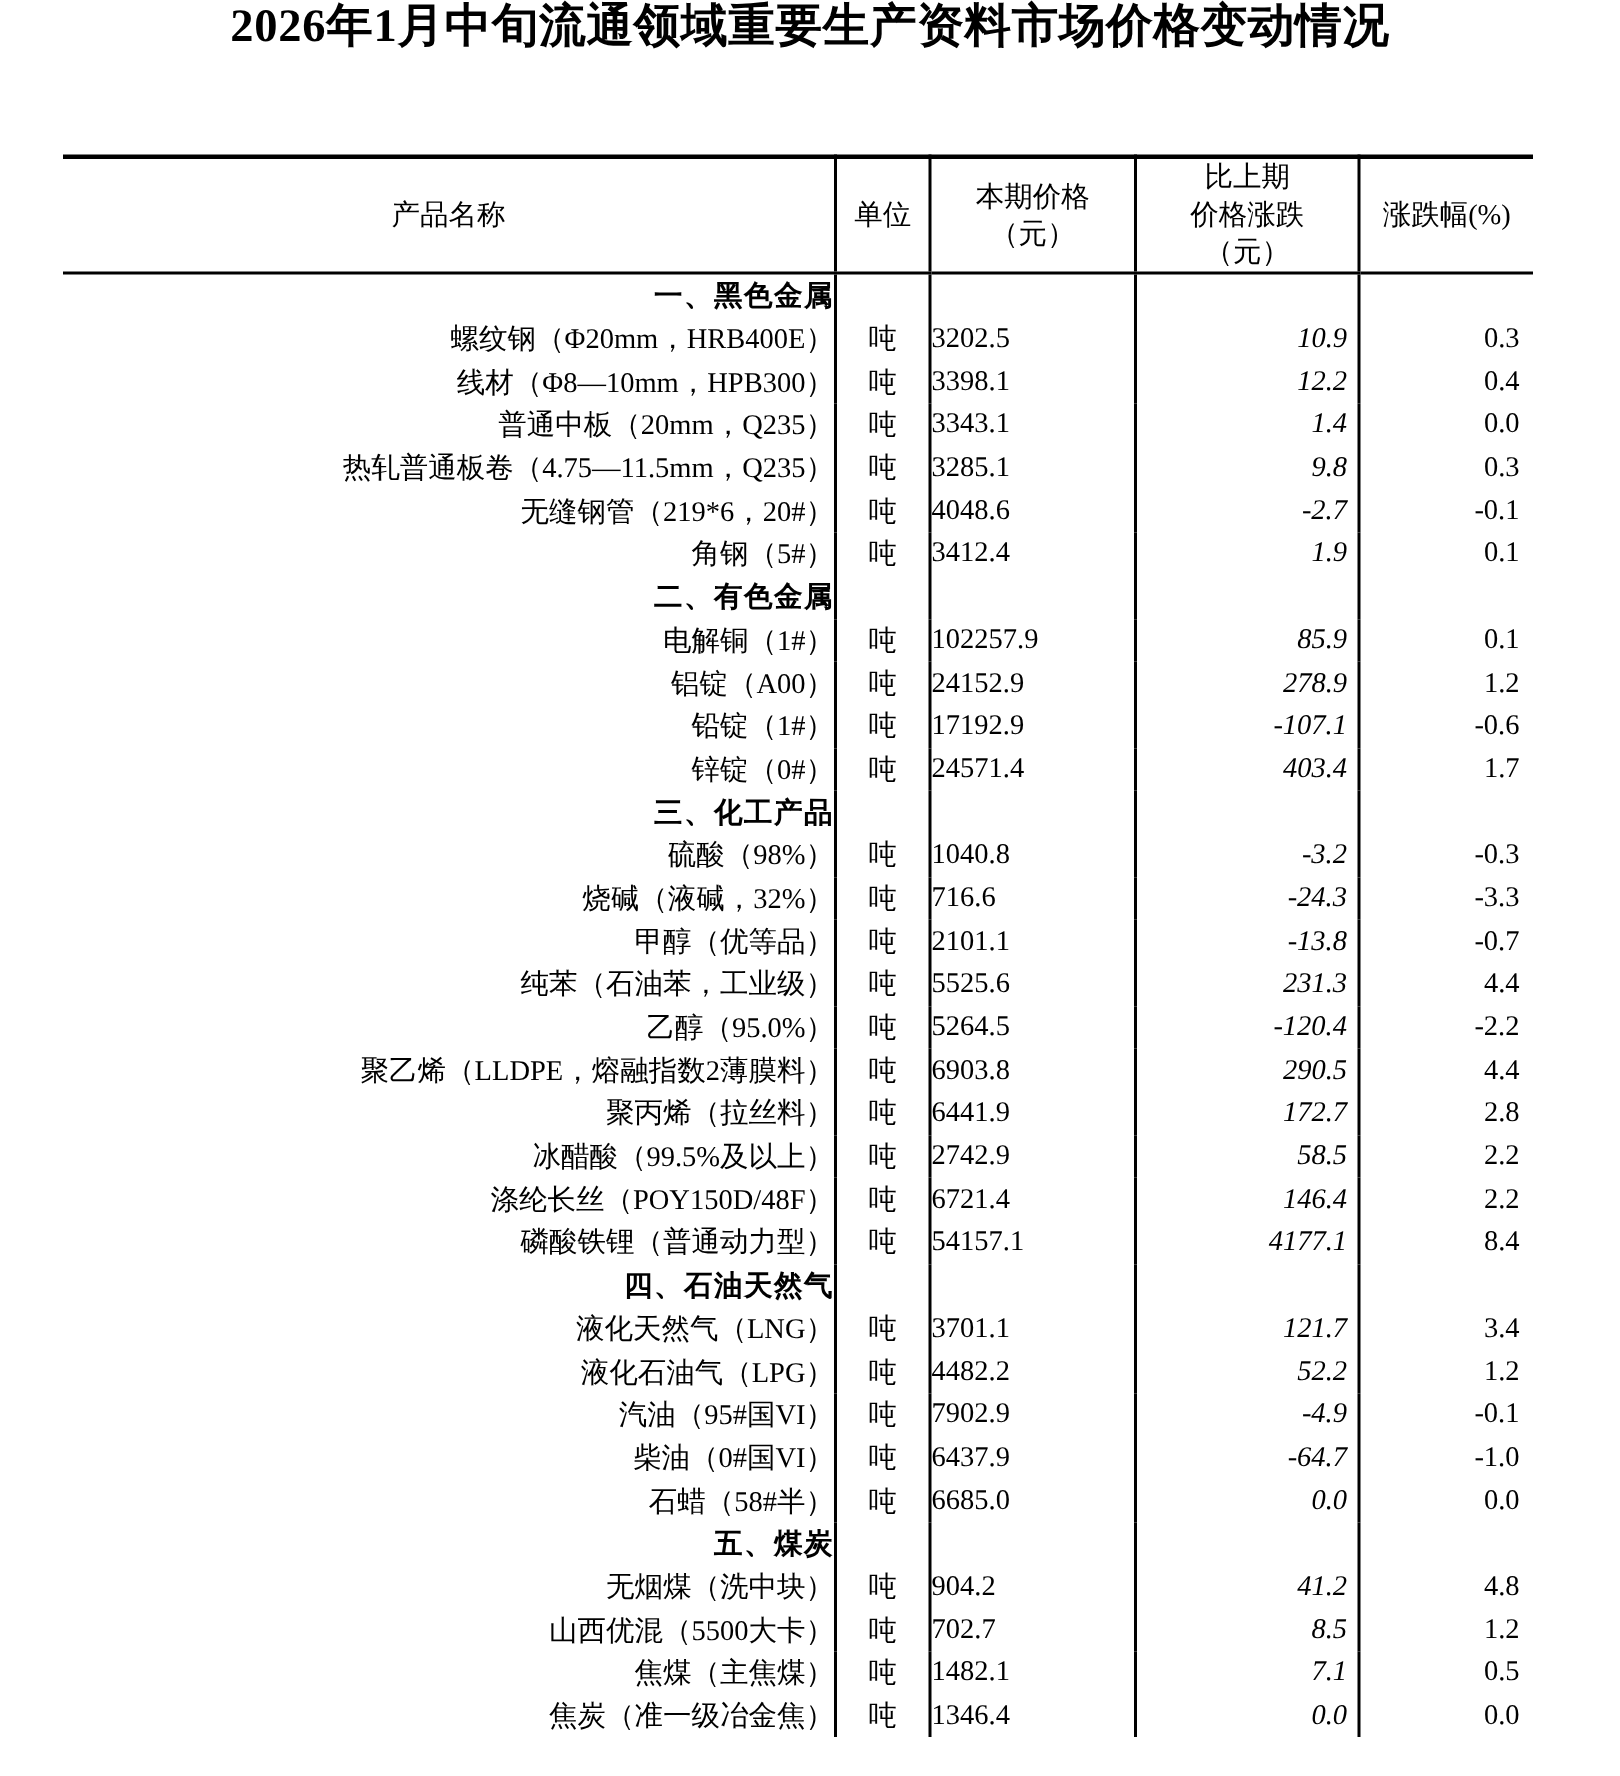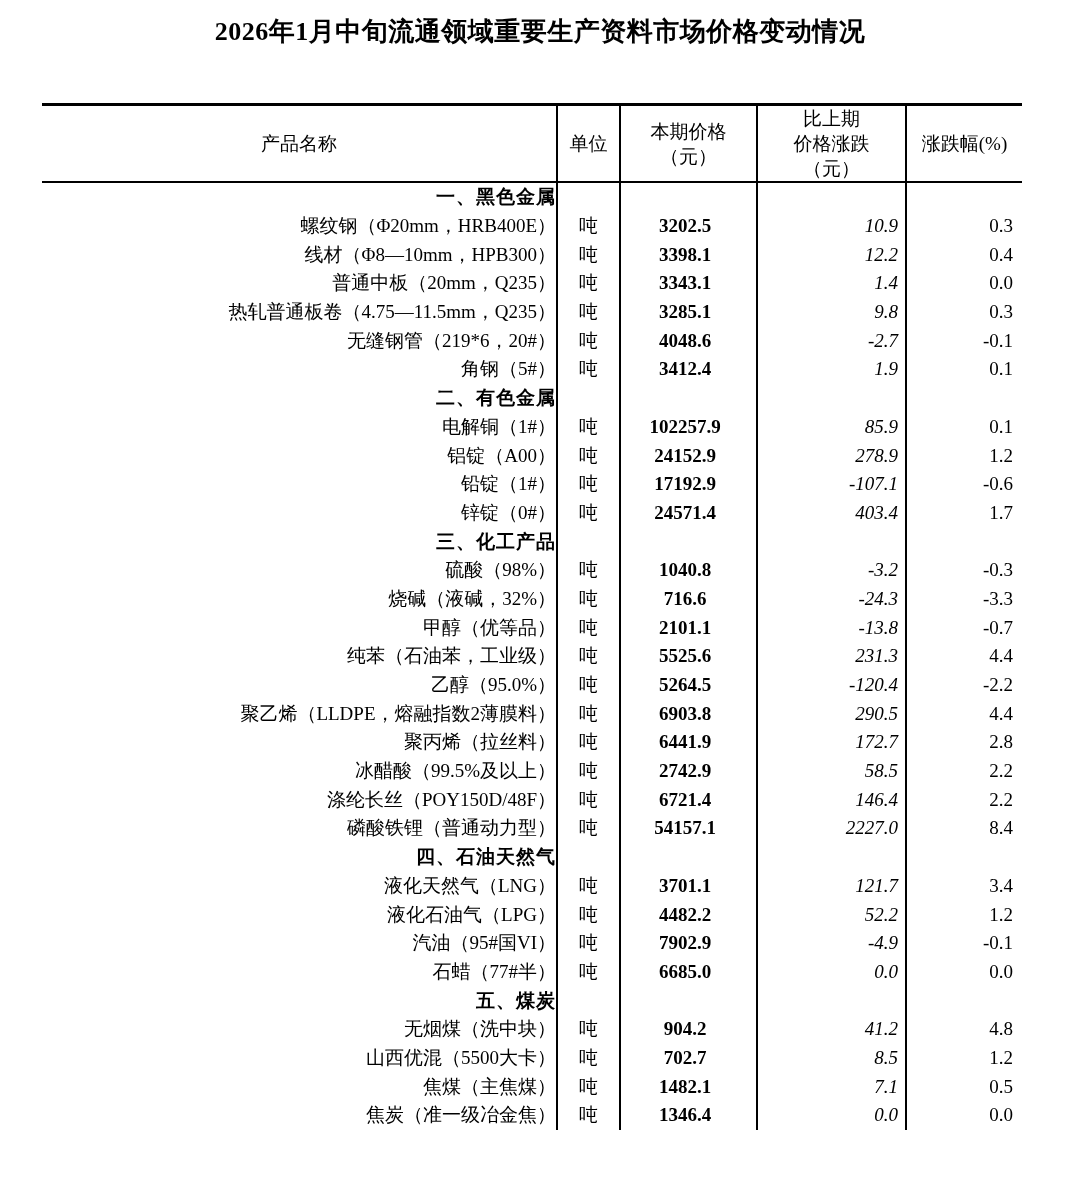--- a/index.html
+++ b/index.html
@@ -10,23 +10,22 @@
   body {
     position: relative;
     width: 1080px;
     height: 1184px;
     overflow: hidden;
     color: #000000;
     font-family: "Liberation Serif", "DejaVu Serif", serif;
   }
   .title {
     margin: 0;
-    padding-top: 15px;
     text-align: center;
-    font-size: 26px;
+    font-size: 31px;
     font-weight: bold;
     line-height: 34px;
     letter-spacing: 0.5px;
   }
   table.price-table {
     position: absolute;
     left: 42px;
     top: 103px;
     width: 980px;
     border-collapse: collapse;
@@ -59,21 +58,21 @@
     white-space: nowrap;
     overflow: hidden;
   }
   td.col-name    { text-align: right; padding-left: 76px; }
   td.category-cell {
     font-weight: bold;
     padding-left: 13px;
     letter-spacing: 1px;
   }
   td.col-unit    { text-align: center; }
-  td.col-price   { text-align: center; padding-right: 7px; font-weight: bold; }
+  td.col-price   { text-align: left; padding-right: 7px; }
   td.col-change  { text-align: right; padding-right: 7px; font-style: italic; }
   td.col-pct     { text-align: right; padding-right: 9px; }
 </style>
 </head>
 <body>
 
 <h1 class="title">2026年1月中旬流通领域重要生产资料市场价格变动情况</h1>
 
 <table class="price-table">
   <colgroup>
@@ -257,21 +256,21 @@
         <td class="col-name">涤纶长丝（POY150D/48F）</td>
         <td class="vline col-unit">吨</td>
         <td class="vline col-price">6721.4</td>
         <td class="vline col-change">146.4</td>
         <td class="vline col-pct">2.2</td>
       </tr>
       <tr>
         <td class="col-name">磷酸铁锂（普通动力型）</td>
         <td class="vline col-unit">吨</td>
         <td class="vline col-price">54157.1</td>
-        <td class="vline col-change">2227.0</td>
+        <td class="vline col-change">4177.1</td>
         <td class="vline col-pct">8.4</td>
       </tr>
       <tr>
         <td class="col-name category-cell">四、石油天然气</td>
         <td class="vline col-unit"></td>
         <td class="vline col-price"></td>
         <td class="vline col-change"></td>
         <td class="vline col-pct"></td>
       </tr>
       <tr>
@@ -289,21 +288,28 @@
         <td class="vline col-pct">1.2</td>
       </tr>
       <tr>
         <td class="col-name">汽油（95#国VI）</td>
         <td class="vline col-unit">吨</td>
         <td class="vline col-price">7902.9</td>
         <td class="vline col-change">-4.9</td>
         <td class="vline col-pct">-0.1</td>
       </tr>
       <tr>
-        <td class="col-name">石蜡（77#半）</td>
+        <td class="col-name">柴油（0#国VI）</td>
+        <td class="vline col-unit">吨</td>
+        <td class="vline col-price">6437.9</td>
+        <td class="vline col-change">-64.7</td>
+        <td class="vline col-pct">-1.0</td>
+      </tr>
+      <tr>
+        <td class="col-name">石蜡（58#半）</td>
         <td class="vline col-unit">吨</td>
         <td class="vline col-price">6685.0</td>
         <td class="vline col-change">0.0</td>
         <td class="vline col-pct">0.0</td>
       </tr>
       <tr>
         <td class="col-name category-cell">五、煤炭</td>
         <td class="vline col-unit"></td>
         <td class="vline col-price"></td>
         <td class="vline col-change"></td>

